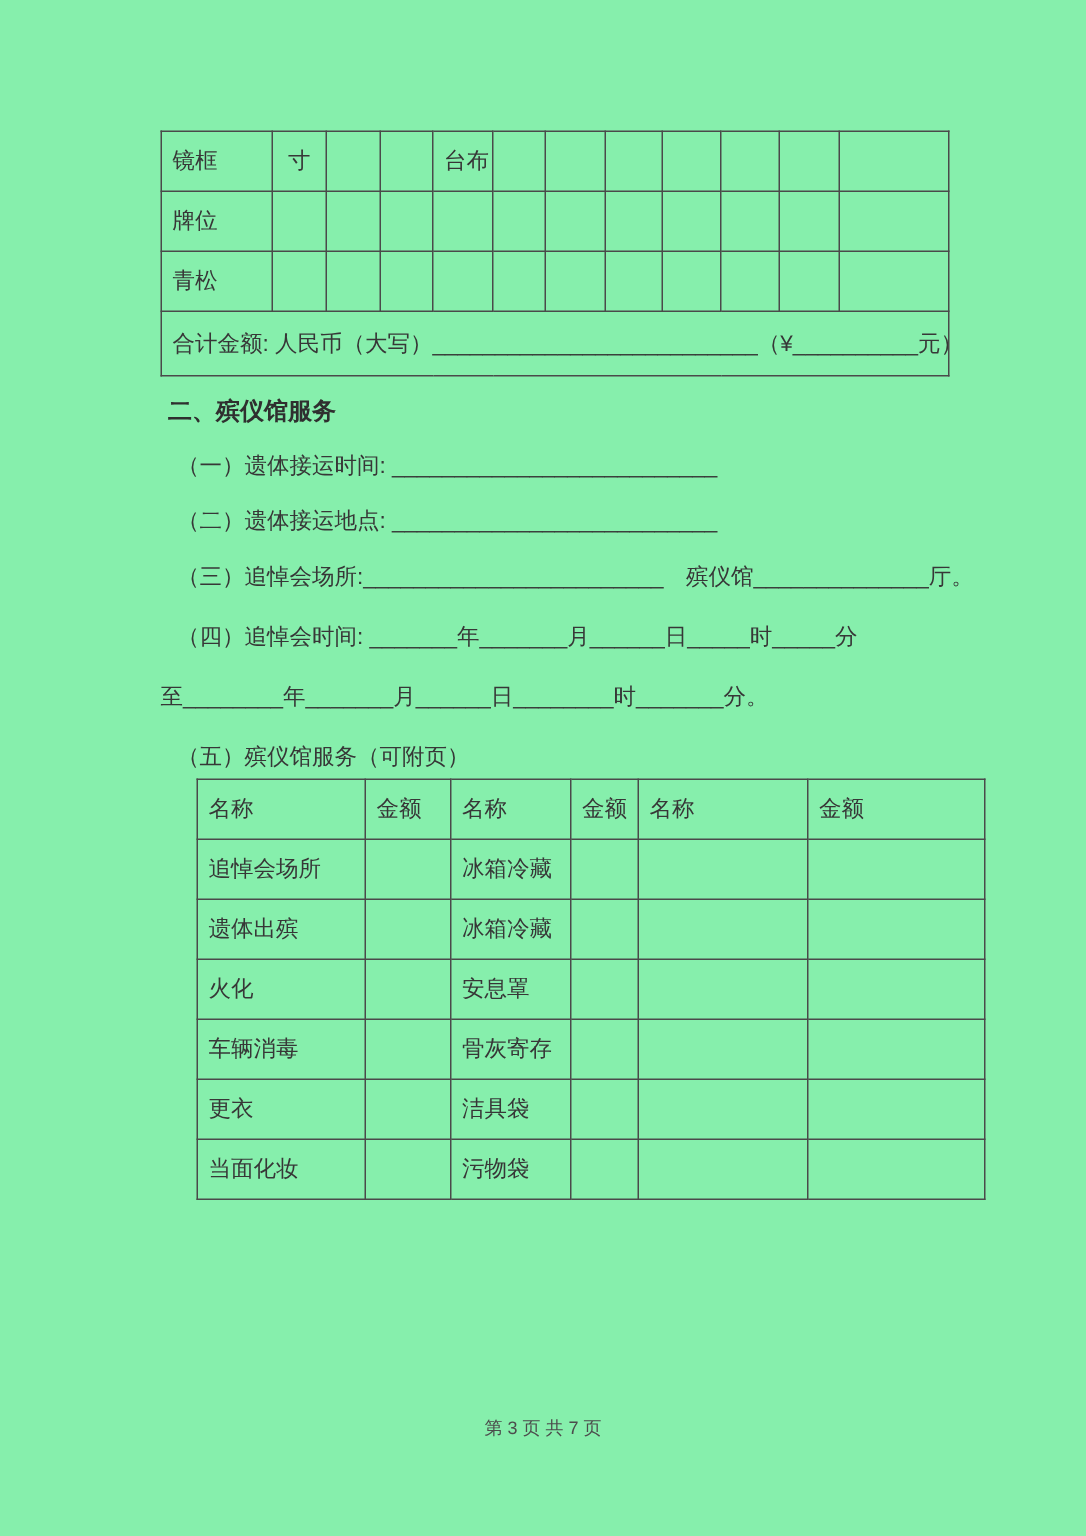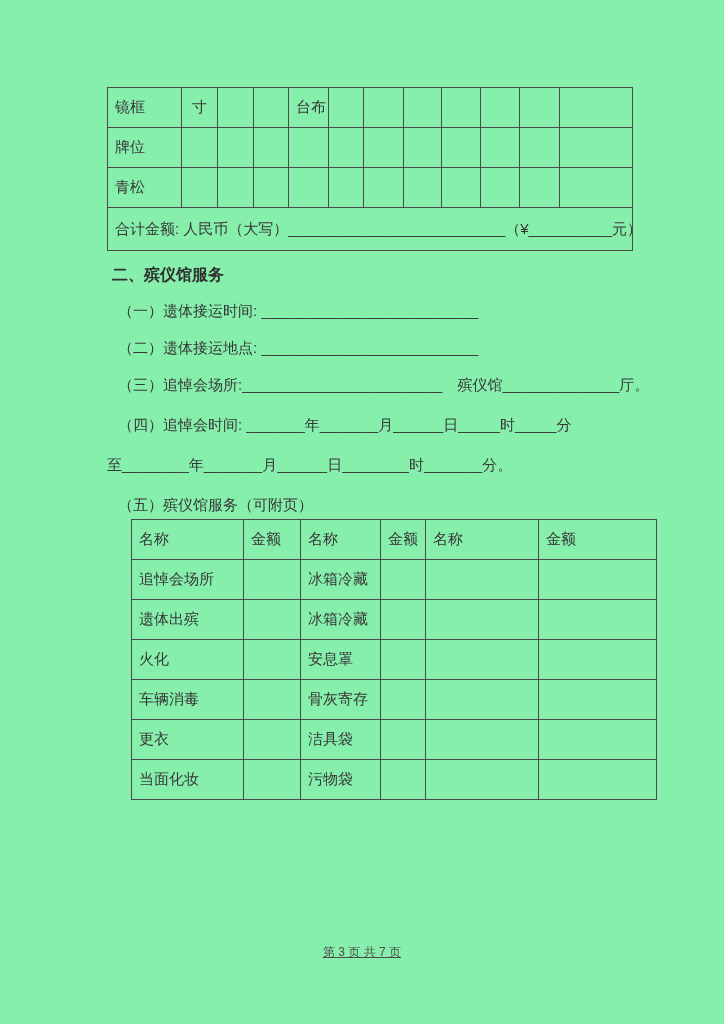--- a/index.html
+++ b/index.html
@@ -55,21 +55,20 @@
   .item.cont { padding-left: 0; }
   #services-table { margin-top: 4px; margin-left: 24px; }
   .footer {
     position: absolute;
     left: 0;
     top: 944px;
     width: 724px;
     text-align: center;
     font-size: 12px;
     color: #4c4c4c;
-    text-decoration: underline;
   }
 </style>
 </head>
 <body>
 
 <div class="page">
   <div class="content">
 
     <table class="grid" id="supplies-table">
       <colgroup>

